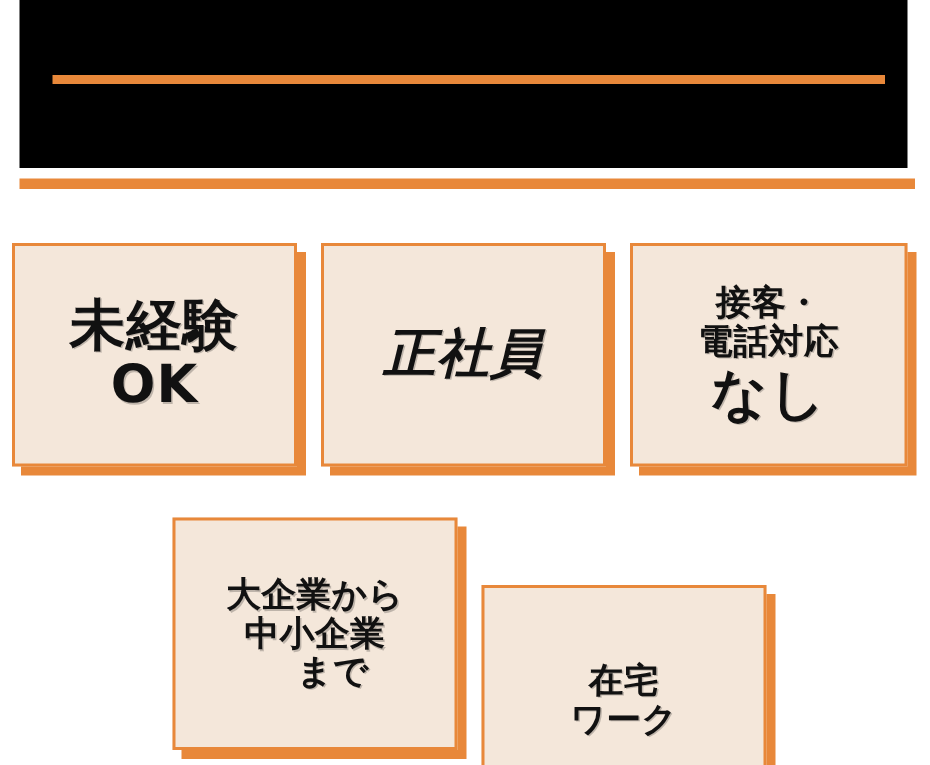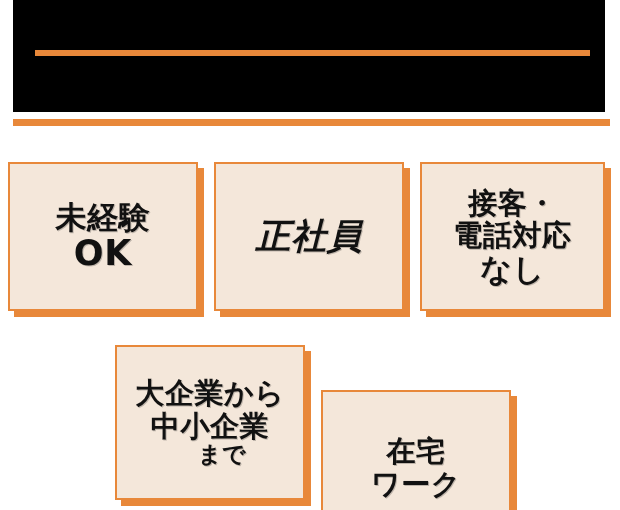--- a/index.html
+++ b/index.html
@@ -115,22 +115,22 @@
   .card-line {
     color: #111111;
     font-weight: bold;
     text-align: center;
     letter-spacing: 0.02em;
     line-height: 1.12;
     white-space: nowrap;
     text-shadow: 1px 1px 0 rgba(0,0,0,0.22);
   }
   .sz-xl { font-size: 35px; }
-  .sz-lg { font-size: 31px; }
-  .sz-md { font-size: 29px; }
+  .sz-lg { font-size: 37px; }
+  .sz-md { font-size: 23px; }
   .sz-sm { font-size: 23px; margin-left: 24px; }
 </style>
 </head>
 <body>
 
 <div class="canvas">
 
   <div class="header-banner">
     <div class="header-title"></div>
     <div class="header-rule"></div>

